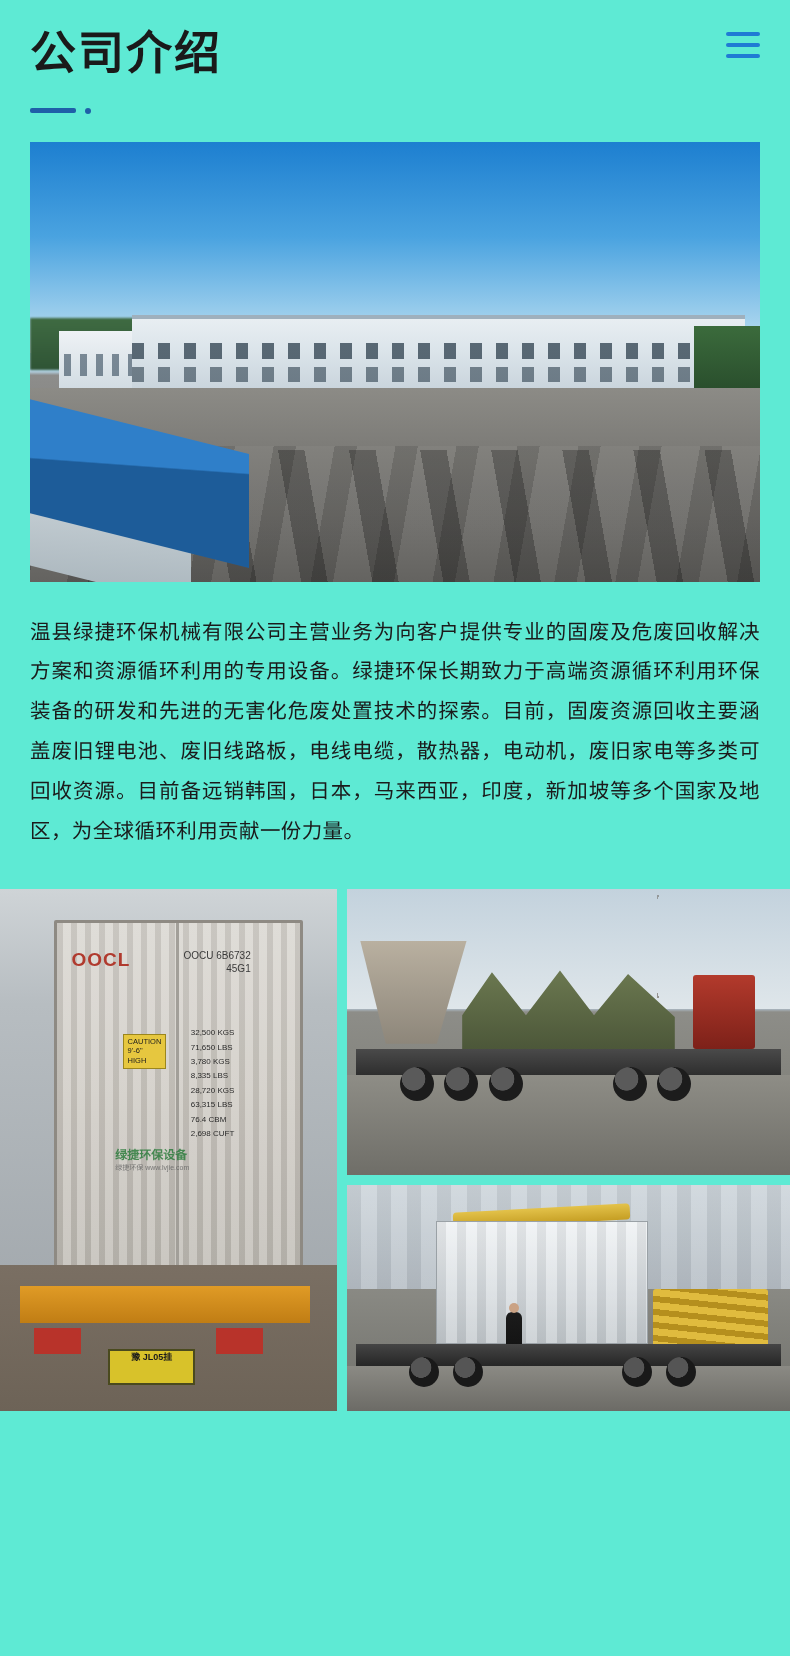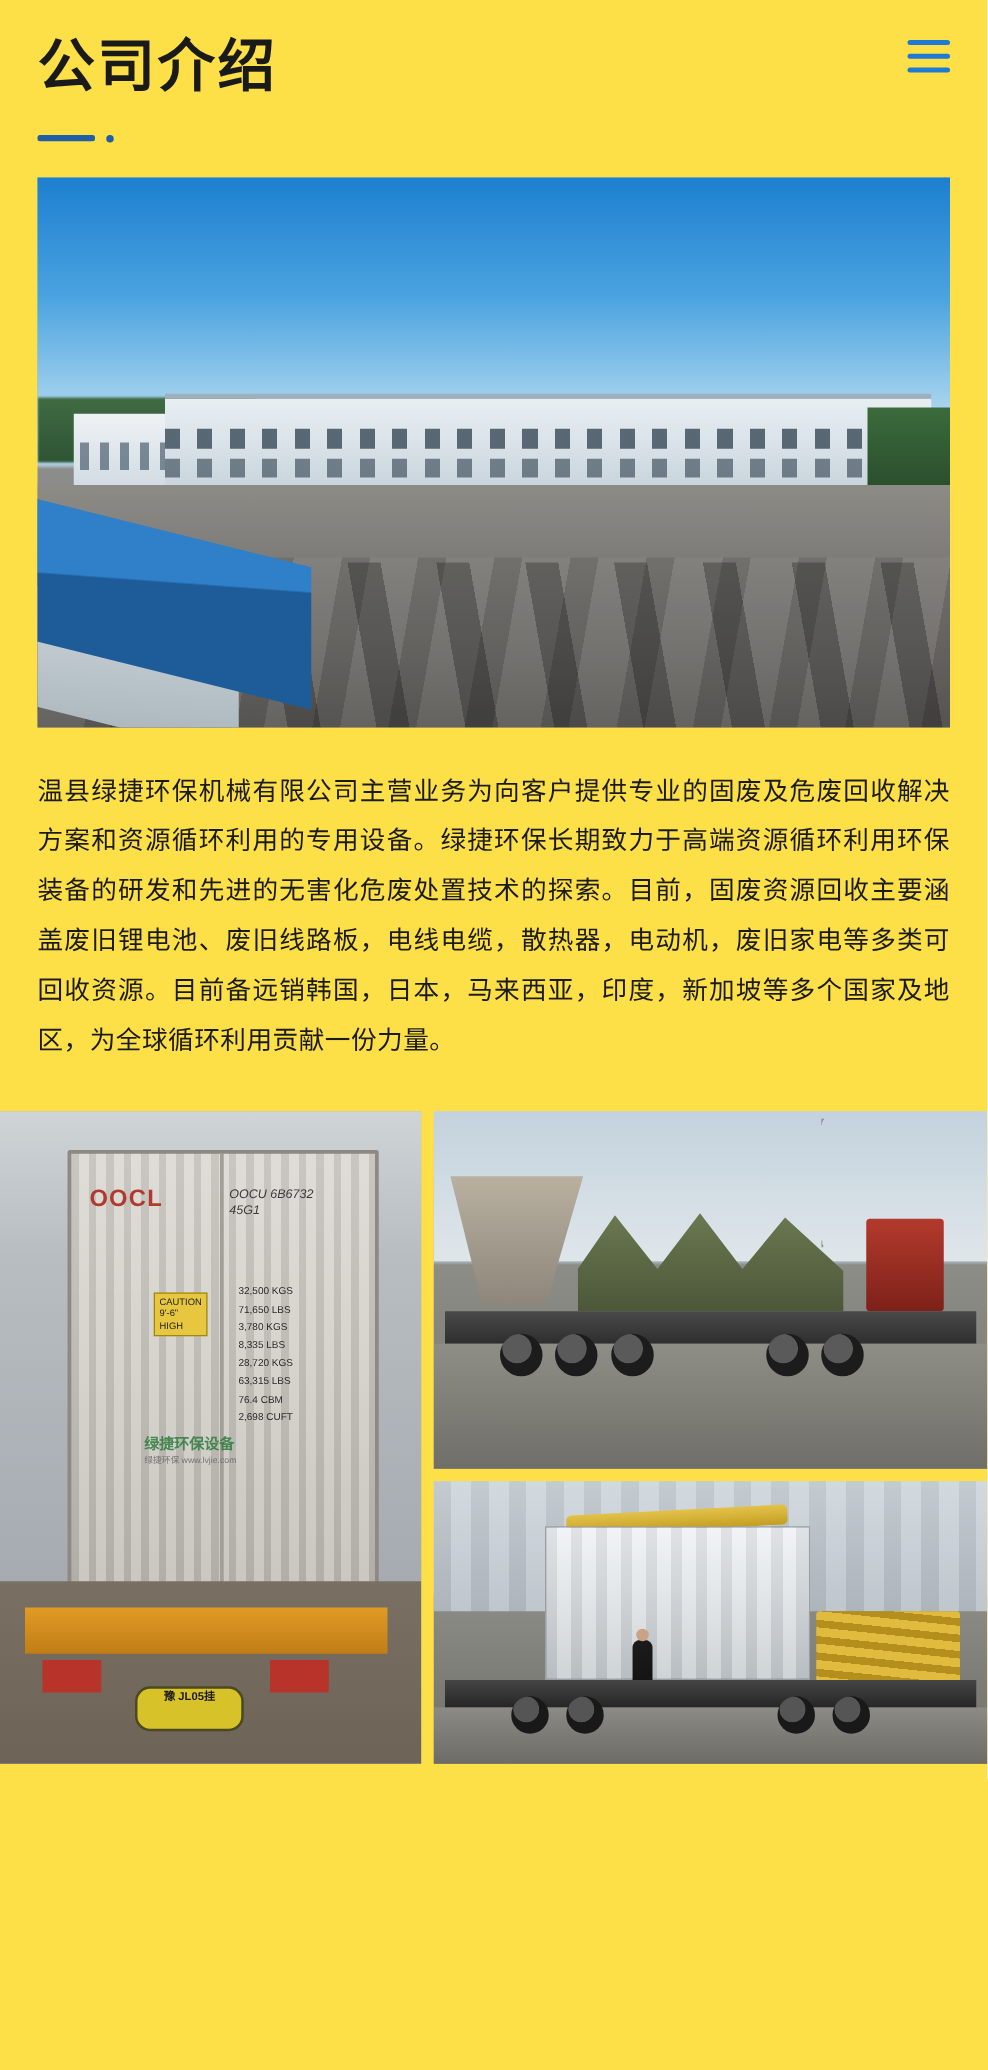--- a/index.html
+++ b/index.html
@@ -4,21 +4,21 @@
 <style>
   * { box-sizing: border-box; margin: 0; padding: 0; }
   html, body {
     width: 790px;
     background: #ffffff;
     font-family: "Liberation Sans", "DejaVu Sans", sans-serif;
   }
   .page {
     width: 790px;
     min-height: 1656px;
-    background: #fde047;
+    background: #5eead4;
     position: relative;
     overflow: hidden;
   }
 
   
   .header {
     padding: 28px 30px 0 30px;
     position: relative;
   }
   .title-cn {
@@ -170,20 +170,21 @@
   }
 
   
   .intro {
     margin: 32px 30px 0 30px;
     font-size: 20.5px;
     line-height: 1.95;
     color: #1b1b1b;
     text-align: justify;
     letter-spacing: .4px;
+    font-family: Liberation Mono, monospace;
   }
 
   
   .gallery {
     margin-top: 36px;
     display: grid;
     grid-template-columns: 337px 1fr;
     grid-template-rows: 286px 226px;
     gap: 10px;
     padding: 0 0 0 0;
@@ -215,21 +216,21 @@
     position:absolute; inset:0;
     background: repeating-linear-gradient(90deg, rgba(0,0,0,.07) 0 6px, rgba(255,255,255,.18) 6px 14px);
   }
   .g-container .oocl {
     position:absolute; left:6%; top:7%;
     font-size: 19px; font-weight: 800; color:#b03a2e; letter-spacing:1px;
     font-family:"Liberation Sans", sans-serif;
   }
   .g-container .code {
     position:absolute; left:52%; top:7%;
-    font-size: 10px; color:#3a3a3a; line-height:1.35; text-align:left;font-style:italic;
+    font-size: 10px; color:#3a3a3a; line-height:1.35; text-align:right;
   }
   .g-container .caution {
     position:absolute; left:27%; top:30%;
     background:#e6c73f; border:1px solid #9b861d;
     font-size:7.5px; color:#1d1d1d; padding:2px 4px; line-height:1.3;
   }
   .g-container .specs {
     position:absolute; left:55%; top:28%;
     font-size:8px; color:#2a2a2a; line-height:1.8;
   }
@@ -241,21 +242,21 @@
   .g-container .trailer {
     position:absolute; left:0; top:72%; width:100%; height:28%;
     background: linear-gradient(#7a6f63 0%, #6d6357 100%);
   }
   .g-container .bumper {
     position:absolute; left:6%; top:76%; width:86%; height:7%;
     background: linear-gradient(#e09b26,#c07d14);
   }
   .g-container .plate {
     position:absolute; left:32%; top:88%; width:26%; height:7%;
-    background:#d8c22a; border:2px solid #4a4a1e; border-radius:12px;
+    background:#d8c22a; border:2px solid #4a4a1e; border-radius:0;
     color:#1b1b1b; font-size:9px; text-align:center; line-height:1.5; font-weight:700;
   }
   .g-container .red1, .g-container .red2 {
     position:absolute; top:84%; height:5%; background:#b8332a;
   }
   .g-container .red1 { left:10%; width:14%; }
   .g-container .red2 { left:64%; width:14%; }
 
   
   .g-truck {

